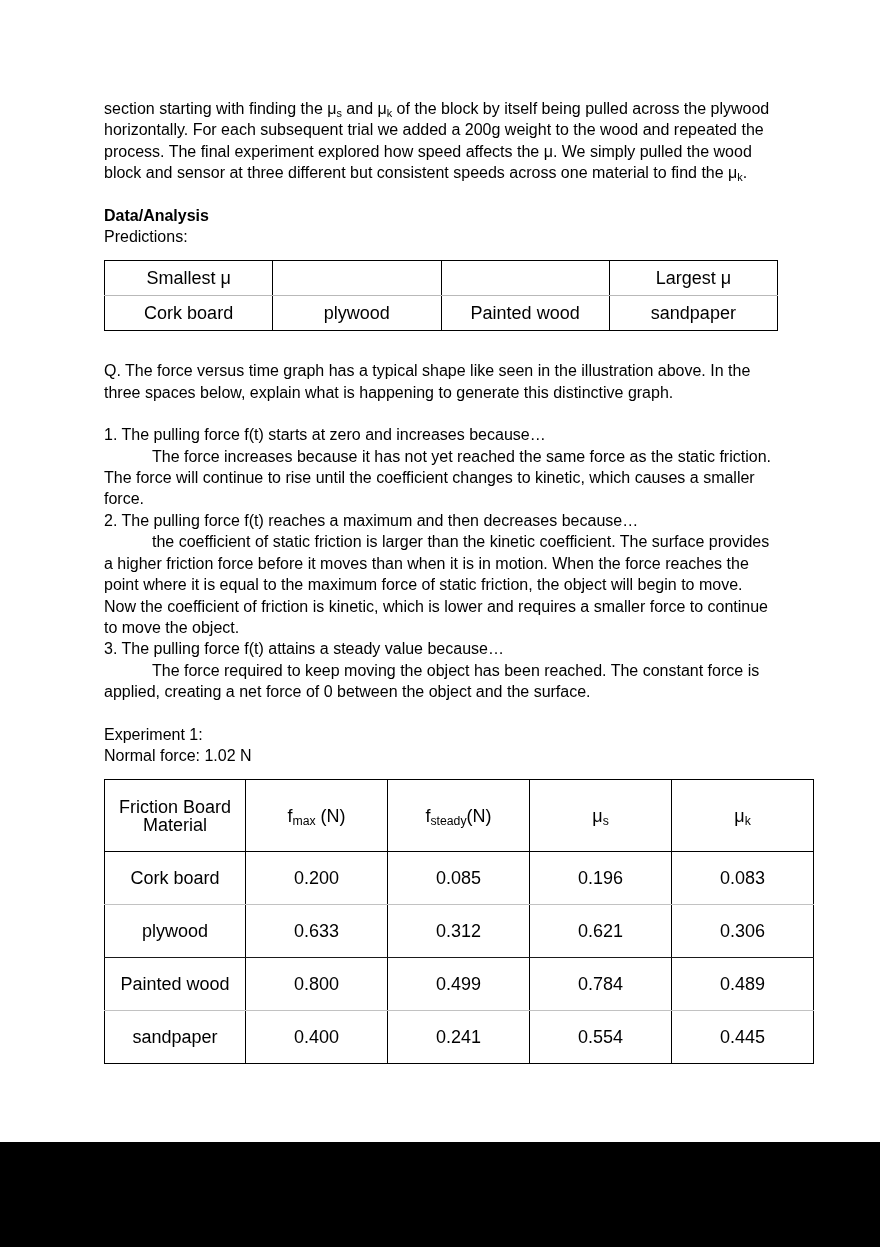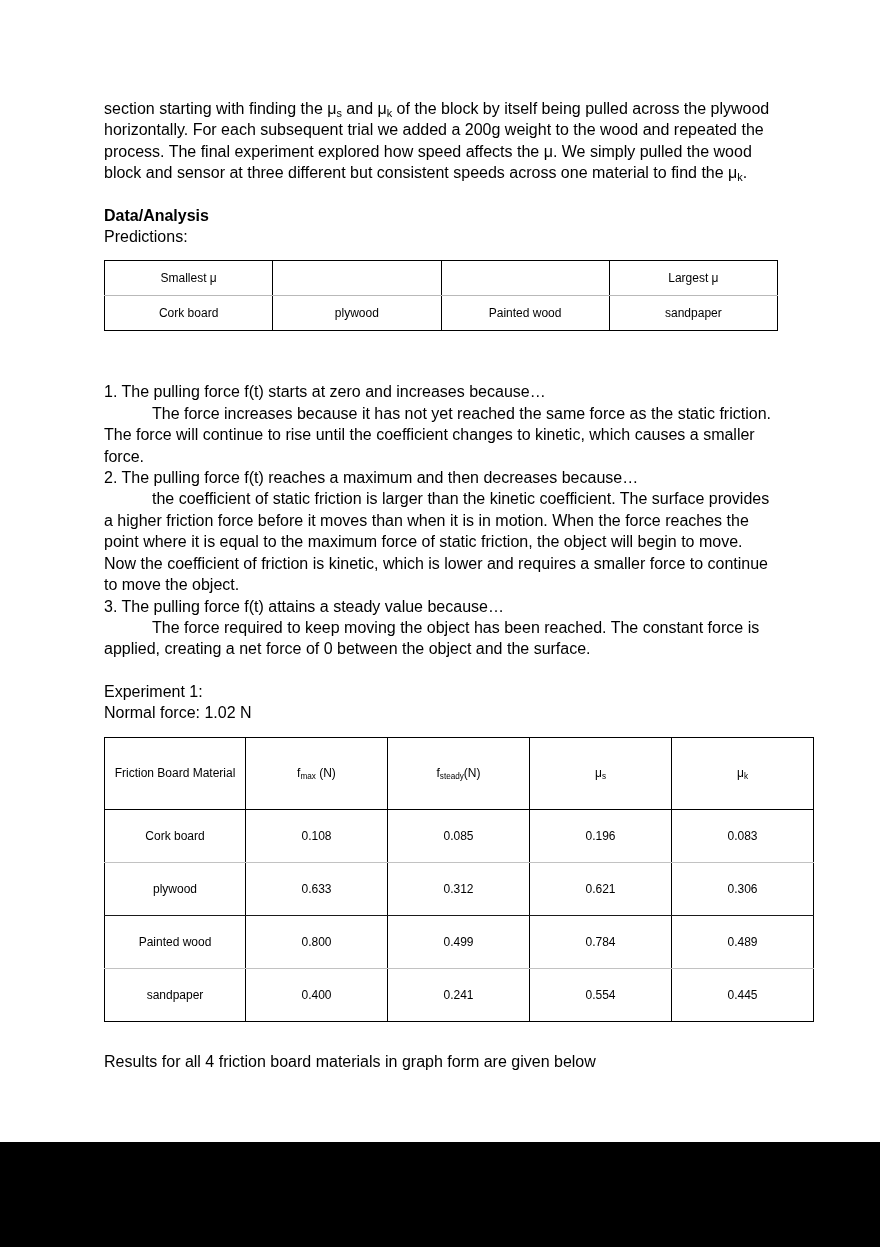--- a/index.html
+++ b/index.html
@@ -47,21 +47,21 @@
     vertical-align: baseline;
     position: relative;
     top: 0.28em;
   }
 
   
   table.doc-table {
     border-collapse: collapse;
     width: 674px;
     table-layout: fixed;
-    font-size: 12px;
+    font-size: 18px;
   }
   table.predictions-table {
     border: 1.6px solid #000;
   }
   table.predictions-table td {
     border-left: 1.6px solid #000;
     border-right: 1.6px solid #000;
     text-align: center;
     vertical-align: middle;
     height: 34px;
@@ -143,20 +143,21 @@
           <td>Cork board</td>
           <td>plywood</td>
           <td>Painted wood</td>
           <td>sandpaper</td>
         </tr>
       </tbody>
     </table>
 
     <div class="gap-lg"></div>
 
+    <p class="body-text">Q. The force versus time graph has a typical shape like seen in the illustration above. In the three spaces below, explain what is happening to generate this distinctive graph.</p>
 
     <div class="gap-md"></div>
 
     <p class="body-text">1. The pulling force f(t) starts at zero and increases because…</p>
     <p class="body-text indent">The force increases because it has not yet reached the same force as the static friction. The force will continue to rise until the coefficient changes to kinetic, which causes a smaller force.</p>
 
     <p class="body-text">2. The pulling force f(t) reaches a maximum and then decreases because…</p>
     <p class="body-text indent">the coefficient of static friction is larger than the kinetic coefficient. The surface provides a higher friction force before it moves than when it is in motion. When the force reaches the point where it is equal to the maximum force of static friction, the object will begin to move. Now the coefficient of friction is kinetic, which is lower and requires a smaller force to continue to move the object.</p>
 
     <p class="body-text">3. The pulling force f(t) attains a steady value because…</p>
@@ -175,21 +176,21 @@
           <th class="col-mat">Friction Board Material</th>
           <th class="col-num"><span>f</span><sub>max</sub><span> (N)</span></th>
           <th class="col-num"><span>f</span><sub>steady</sub><span>(N)</span></th>
           <th class="col-num"><span>μ</span><sub>s</sub></th>
           <th class="col-num"><span>μ</span><sub>k</sub></th>
         </tr>
       </thead>
       <tbody>
         <tr class="div-light">
           <td>Cork board</td>
-          <td>0.108</td>
+          <td>0.200</td>
           <td>0.085</td>
           <td>0.196</td>
           <td>0.083</td>
         </tr>
         <tr class="div-dark">
           <td>plywood</td>
           <td>0.633</td>
           <td>0.312</td>
           <td>0.621</td>
           <td>0.306</td>
@@ -206,18 +207,17 @@
           <td>0.400</td>
           <td>0.241</td>
           <td>0.554</td>
           <td>0.445</td>
         </tr>
       </tbody>
     </table>
 
     <div class="gap-lg"></div>
 
-    <p class="body-text">Results for all 4 friction board materials in graph form are given below</p>
 
   </div>
 
   <div class="bottom-band"></div>
 </div>
 
 </body></html>

